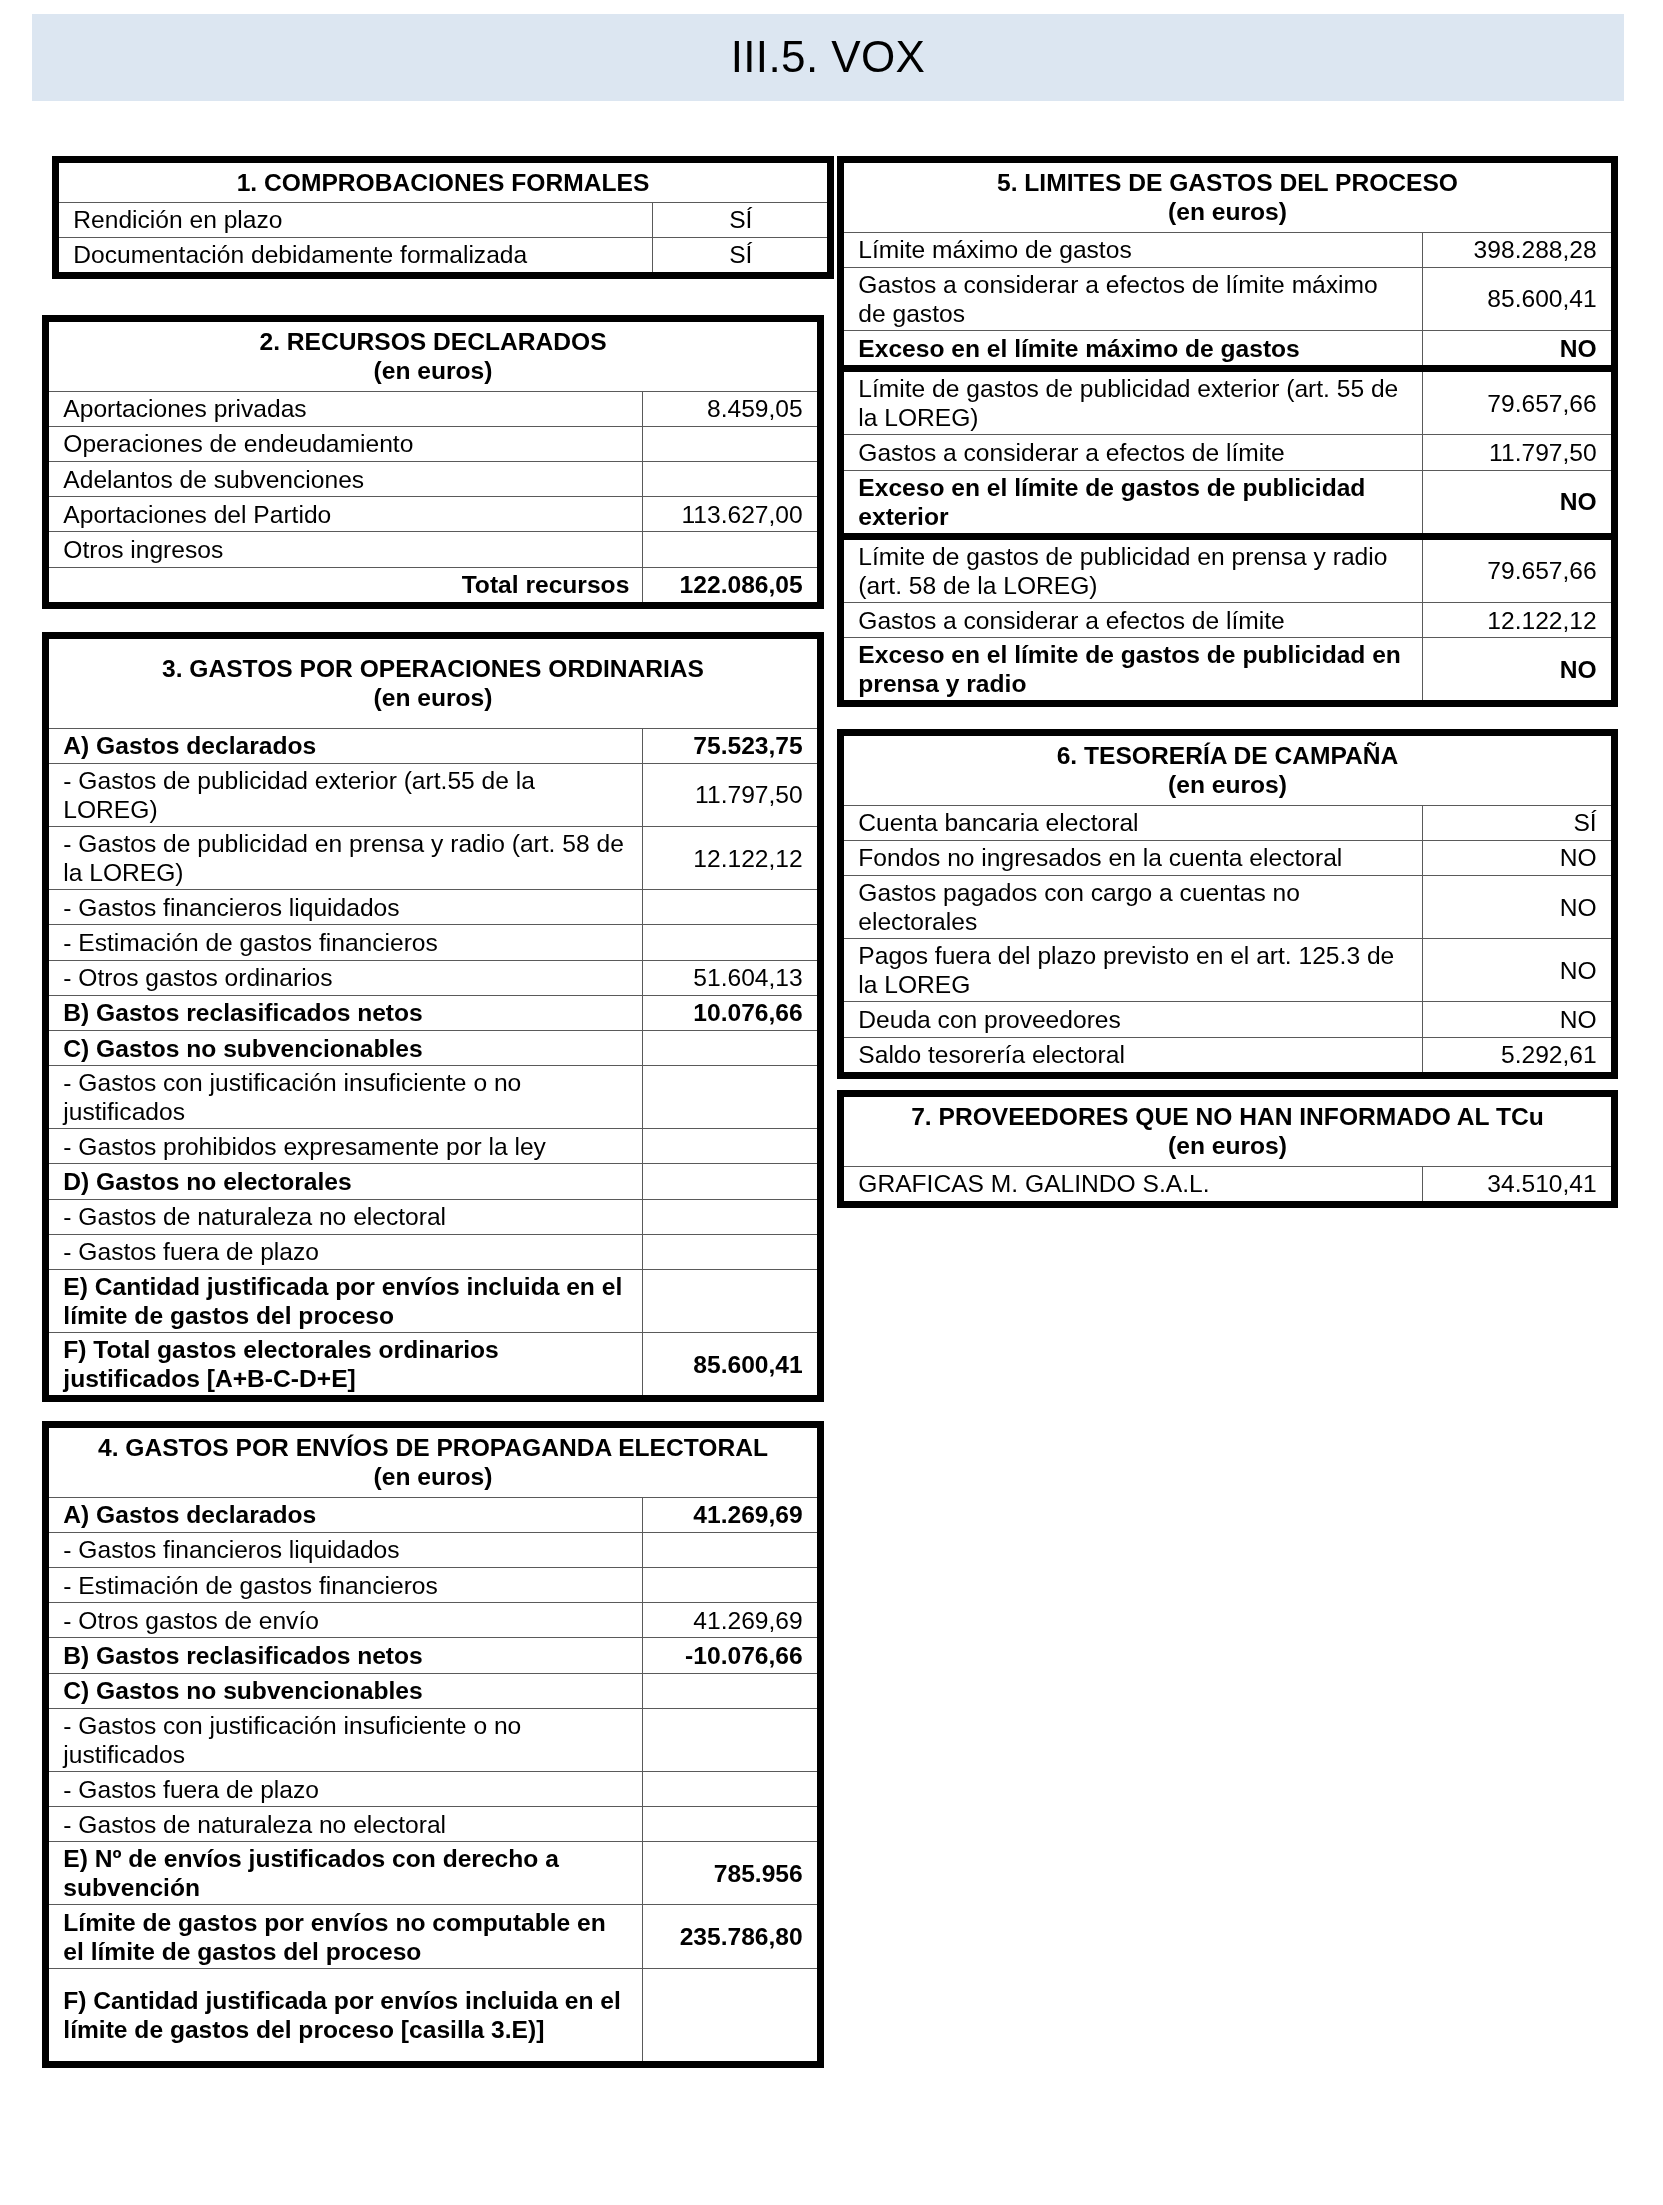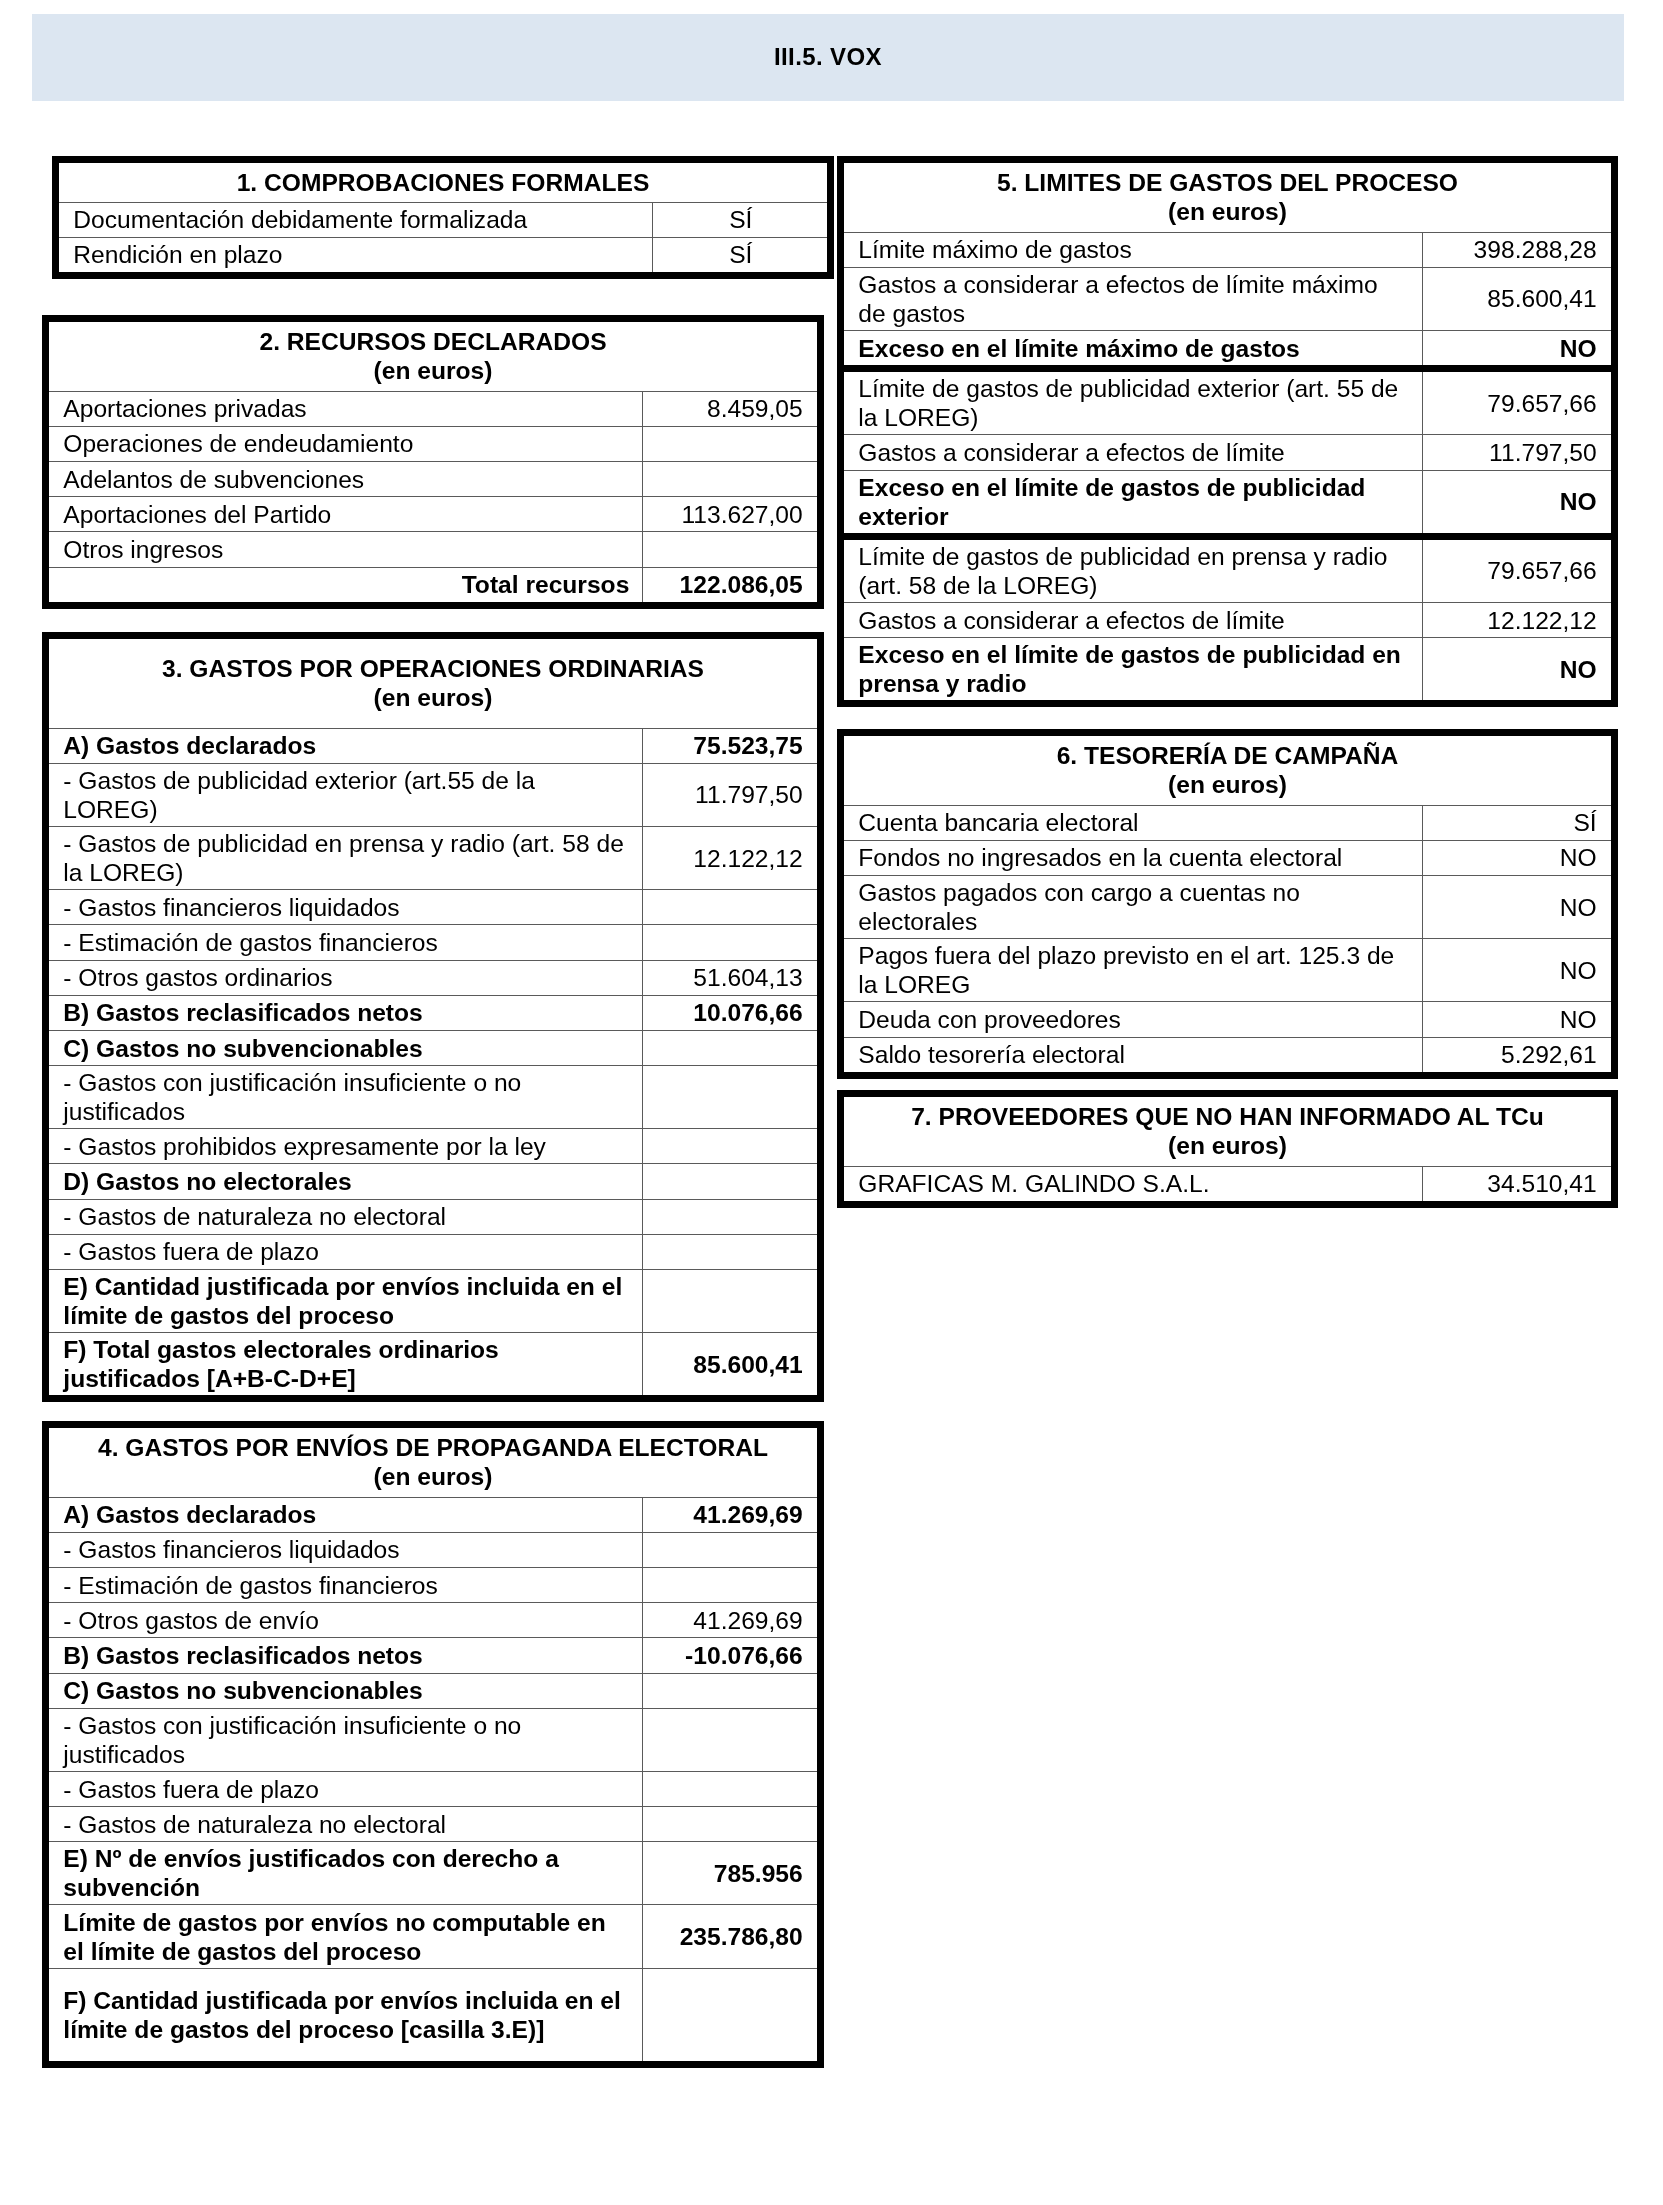--- a/index.html
+++ b/index.html
@@ -6,21 +6,21 @@
   body {
     width: 1663px; height: 2205px; position: relative; overflow: hidden;
     font-family: "Liberation Sans", "DejaVu Sans", sans-serif;
     color: #000;
   }
   .title-band {
     position: absolute; left: 32px; top: 13.5px; width: 1592px; height: 87px;
     background: #dce6f1;
     display: flex; align-items: center; justify-content: center;
   }
-  .title-band span { font-size: 24px; font-weight: bold; letter-spacing: 0.4px; }
+  .title-band span { font-size: 44px; font-weight: normal; letter-spacing: 0.4px; }
 
   .tbl {
     position: absolute;
     border-collapse: collapse;
     border: 7.1px solid #000;
     table-layout: fixed;
     font-size: 24.6px;
     line-height: 29px;
     background: #fff;
   }
@@ -68,25 +68,25 @@
 <table id="t1" class="tbl">
   <colgroup>
       <col class="c-left-label">
       <col class="c-left-val">
     </colgroup>
   <tbody>
       <tr class="head h1">
     <td colspan="2">1. COMPROBACIONES FORMALES</td>
   </tr>
   <tr class="r1">
+    <td>Rendición en plazo</td>
+    <td class="center">SÍ</td>
+  </tr>
+  <tr class="r1">
     <td>Documentación debidamente formalizada</td>
-    <td class="center">SÍ</td>
-  </tr>
-  <tr class="r1">
-    <td>Rendición en plazo</td>
     <td class="center">SÍ</td>
   </tr>
 </tbody>
   </table>
 
 <table id="t2" class="tbl">
   <colgroup>
       <col class="c-left-label">
       <col class="c-left-val">
     </colgroup>

